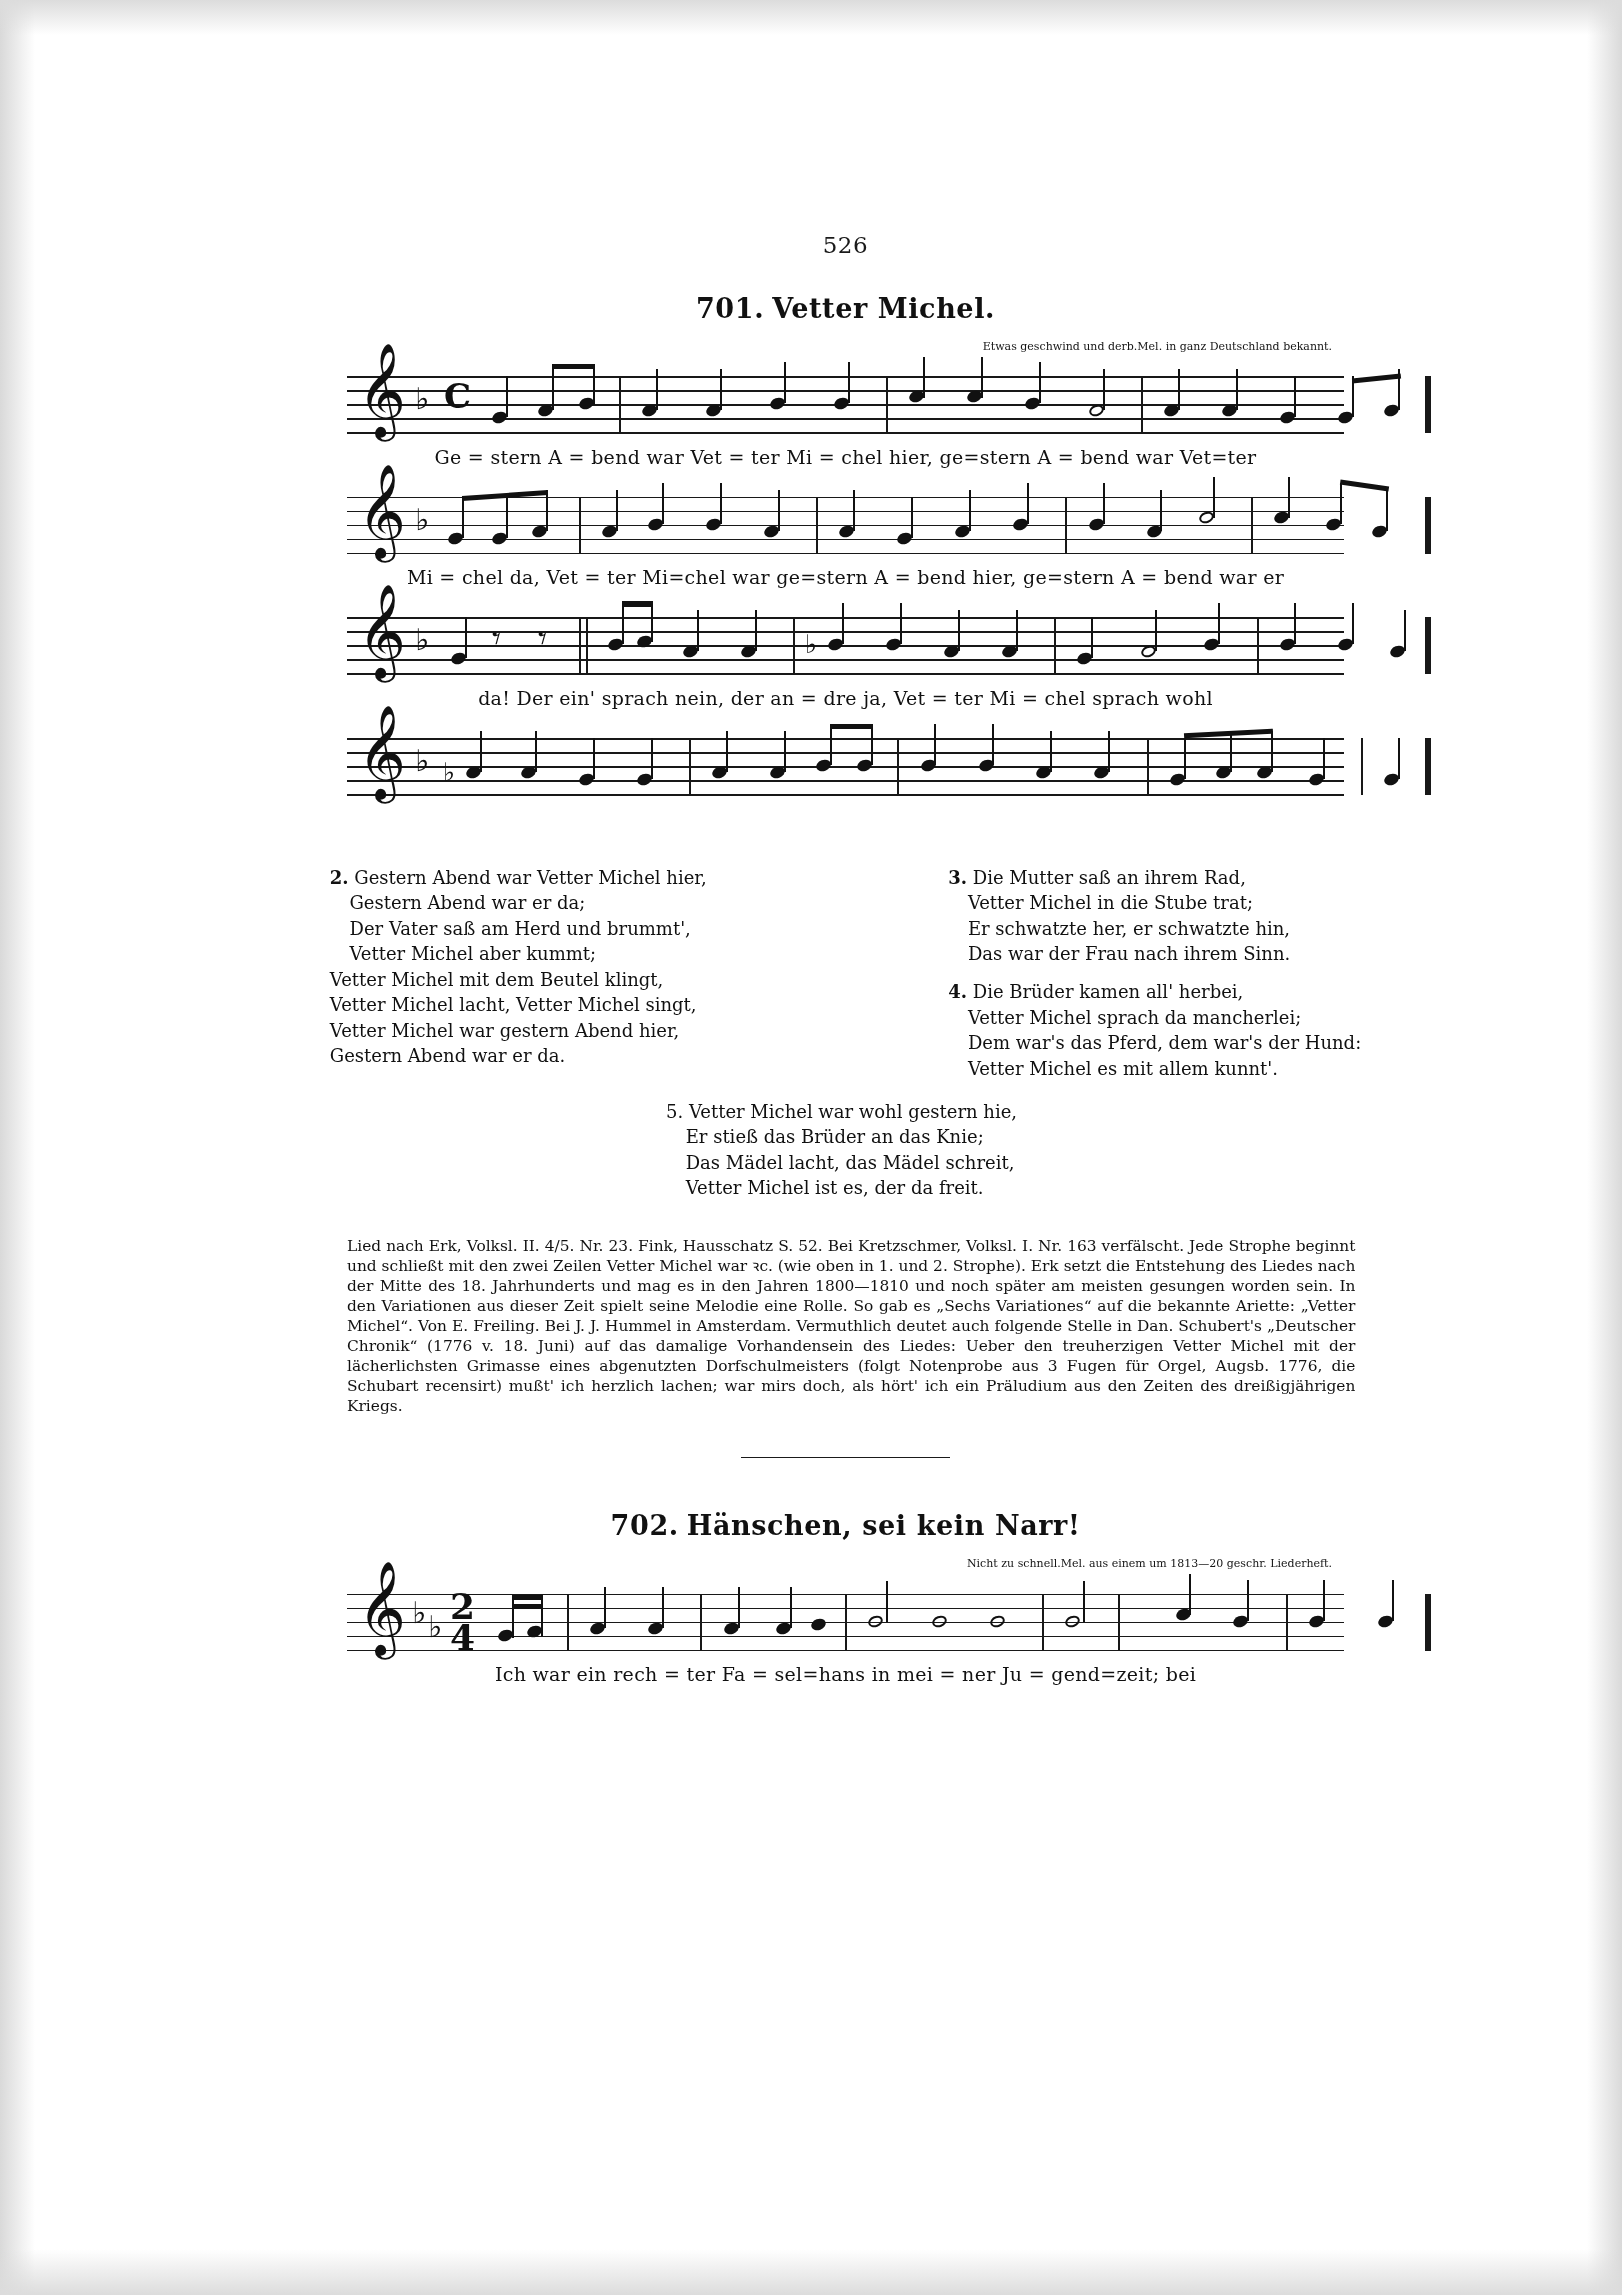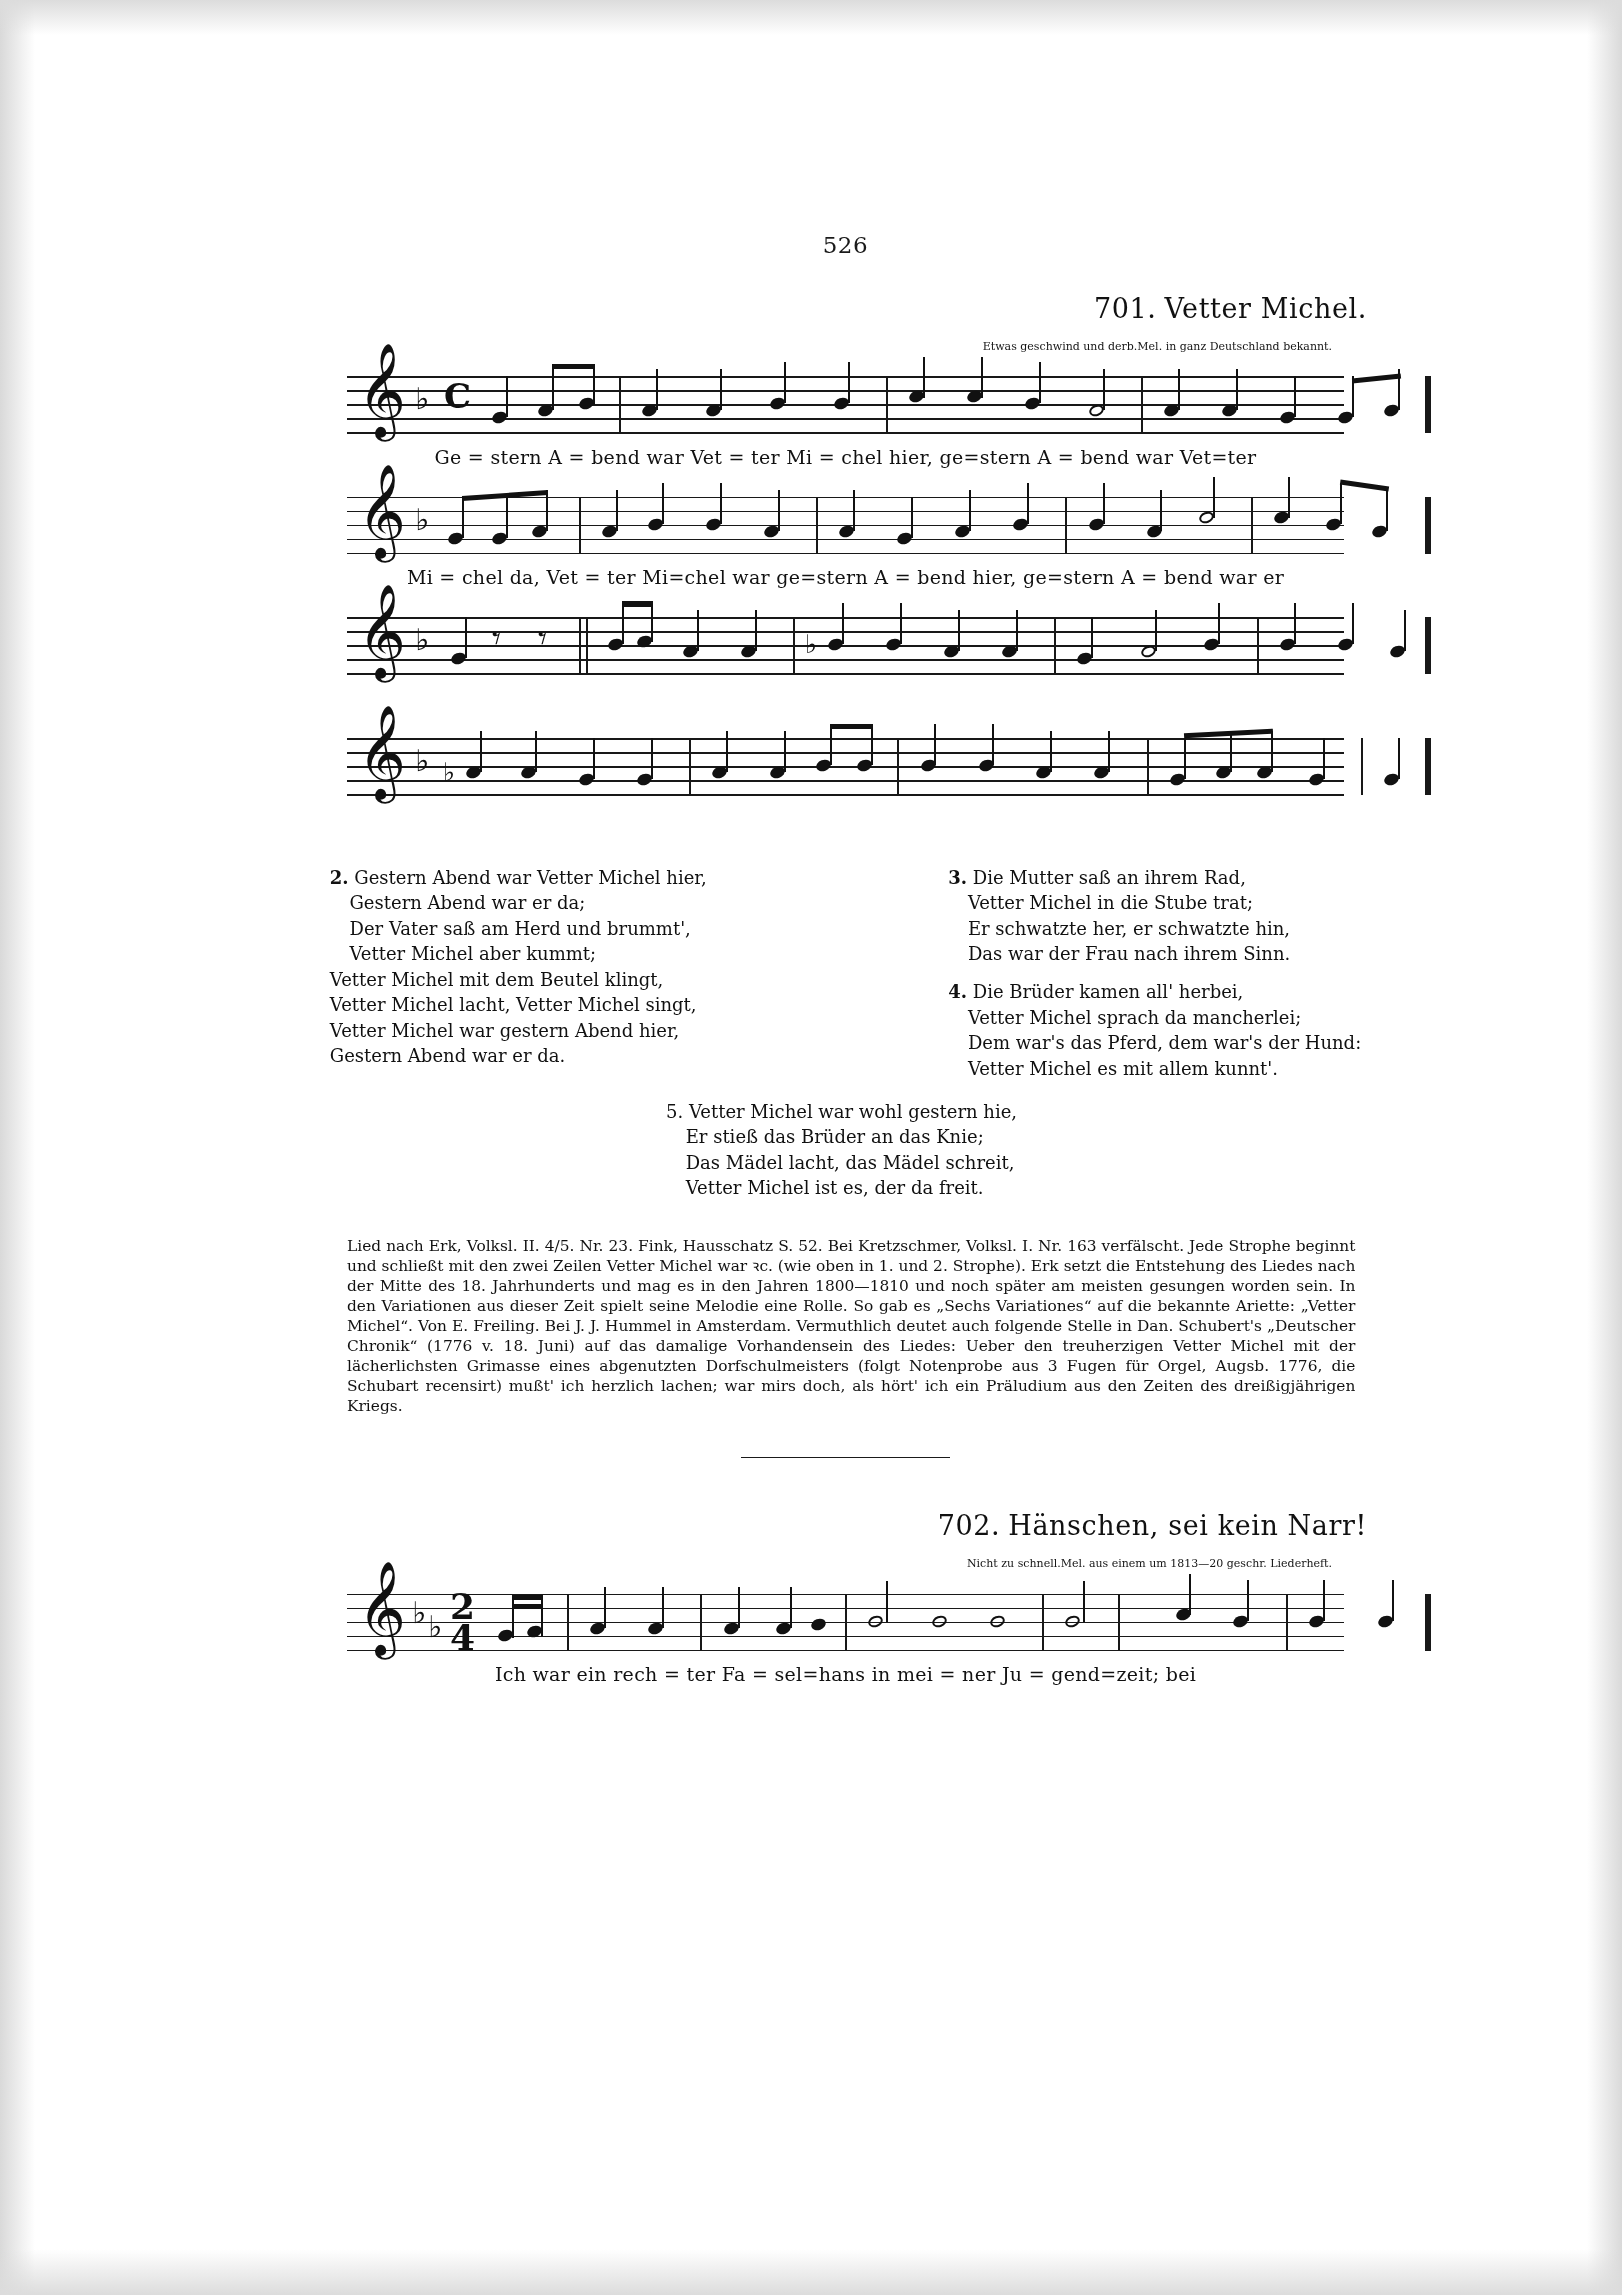--- a/index.html
+++ b/index.html
@@ -57,23 +57,23 @@
     color: #1a1a1a;
     margin-bottom: 35px;
   }
 
   
   .fraktur {
     font-family: "DejaVu Serif", serif;
   }
 
   .song-title {
-    text-align: right;
+    text-align: center;
     font-size: 27px;
-    font-weight: normal;
+    font-weight: bold;
     color: #111;
     letter-spacing: 0.6px;
     margin-bottom: 16px;
   }
   .song-title .num { margin-right: 8px; }
 
   .tempo-row {
     display: flex;
     justify-content: flex-end;
     align-items: baseline;
@@ -436,20 +436,21 @@
           <div class="bar" style="left:910px;"></div>
           <div class="notehead" style="left:933px; top:22px;"></div>
             <div class="stem" style="left:947px; top:-14px;"></div>
           <div class="notehead" style="left:991px; top:22px;"></div>
             <div class="stem" style="left:1005px; top:-14px;"></div>
           <div class="notehead" style="left:1043px; top:29px;"></div>
             <div class="stem" style="left:1057px; top:-7px;"></div>
 
           <div class="bar thick" style="left:1078px;"></div>
         </div>
+        <div class="lyric-line fraktur">da!        Der  ein' sprach  nein,  der    an = dre   ja,  Vet = ter   Mi = chel  sprach  wohl</div>
       </div>
 
       <div class="system">
         <div class="staff">
           <div class="line l1"></div>
             <div class="line l2"></div>
             <div class="line l3"></div>
             <div class="line l4"></div>
             <div class="line l5"></div>
           <div class="clef">𝄞</div>

